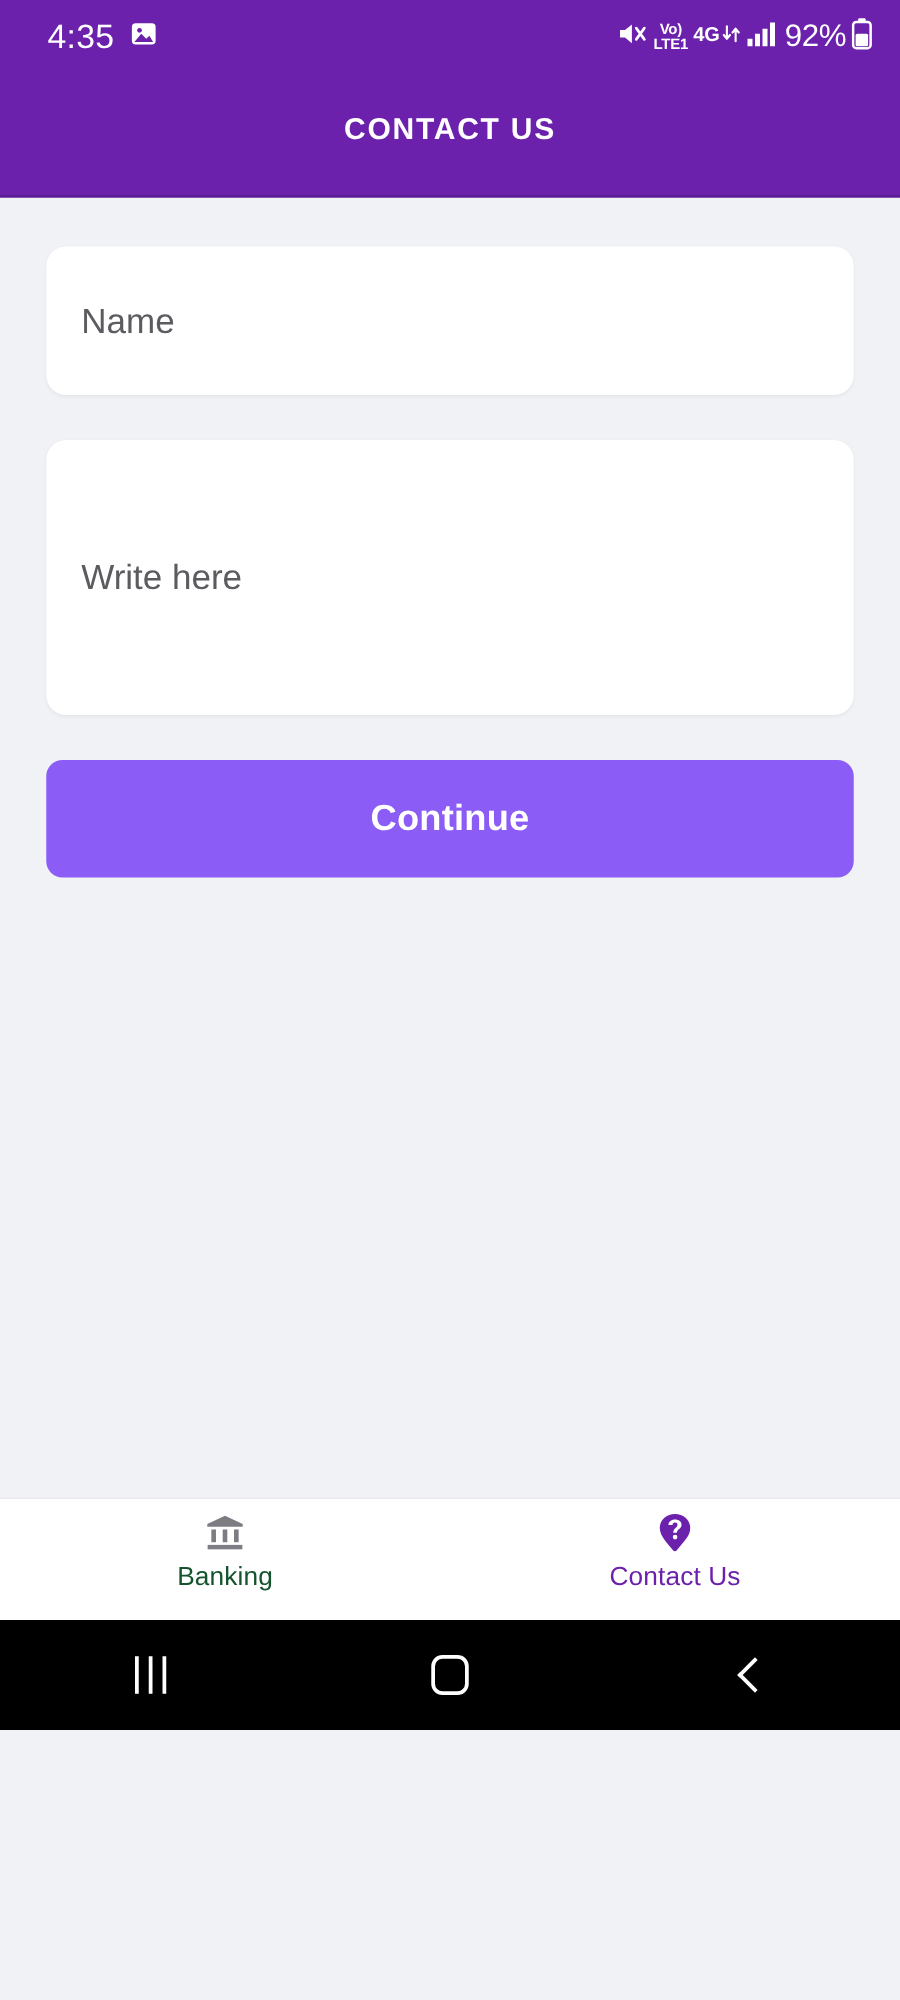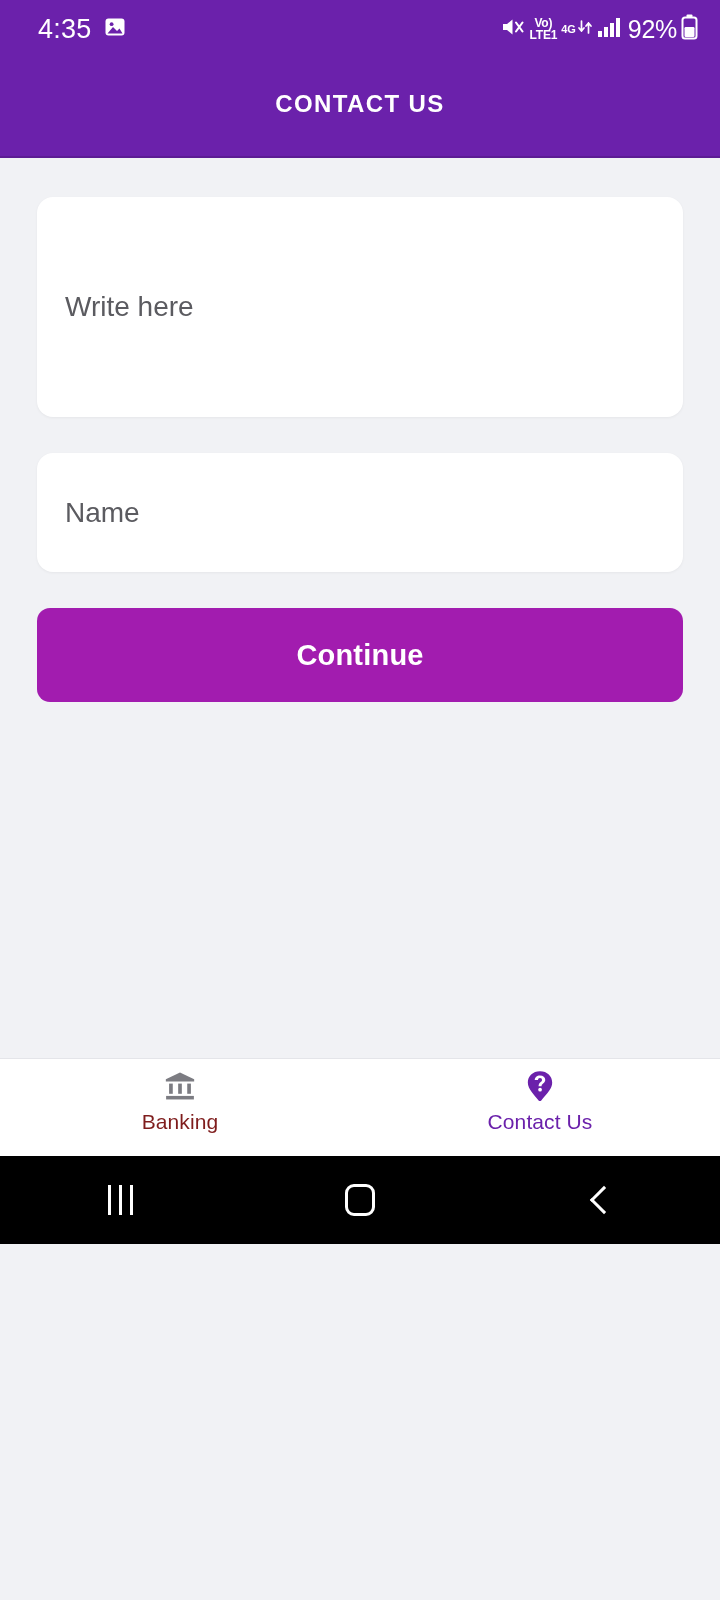--- a/index.html
+++ b/index.html
@@ -12,21 +12,21 @@
   }
 
   body {
     font-family: "Liberation Sans", sans-serif;
     background: #F1F2F5;
   }
 
   .phone {
     position: relative;
     width: 720px;
-    height: 1244px;
+    height: 1384px;
     background: #F1F2F5;
     display: flex;
     flex-direction: column;
   }
 
   
   .header {
     background: #6B21AB;
     height: 158px;
     flex: 0 0 158px;
@@ -80,21 +80,21 @@
     letter-spacing: -0.2px;
   }
 
   .fourg-stack {
     display: flex;
     align-items: center;
     gap: 1px;
   }
 
   .fourg-label {
-    font-size: 11px;
+    font-size: 16px;
     font-weight: 700;
     color: #fff;
     line-height: 1;
   }
 
   .header-title {
     position: absolute;
     left: 0;
     right: 0;
     top: 90px;
@@ -153,21 +153,21 @@
     resize: none;
     height: 40px;
     line-height: 40px;
     overflow: hidden;
   }
 
   .continue-btn {
     height: 94px;
     border: none;
     border-radius: 13px;
-    background: #a21caf;
+    background: #8b5cf6;
     color: #ffffff;
     font-family: "Liberation Sans", sans-serif;
     font-size: 29px;
     font-weight: 700;
     letter-spacing: 0.2px;
     cursor: pointer;
     width: 100%;
     display: block;
   }
 
@@ -196,21 +196,21 @@
 
   .nav-icon {
     height: 36px;
     display: flex;
     align-items: center;
     justify-content: center;
   }
 
   .nav-label {
     font-size: 21px;
-    color: #7f1d1d;
+    color: #14532d;
     letter-spacing: 0.1px;
     white-space: nowrap;
   }
 
   .nav-item.active .nav-label { color: #6B21AB; }
 
   
   .android-nav {
     flex: 0 0 88px;
     background: #000000;
@@ -316,26 +316,26 @@
           </svg>
         </span>
       </div>
     </div>
 
     <div class="header-title">CONTACT US</div>
   </div>
 
   <div class="content">
 
+    <div class="field-card name">
+      <input class="field-input" type="text" placeholder="Name" style="">
+    </div>
+
     <div class="field-card message">
       <textarea class="field-input" placeholder="Write here" style=""></textarea>
-    </div>
-
-    <div class="field-card name">
-      <input class="field-input" type="text" placeholder="Name" style="">
     </div>
 
     <button class="continue-btn">Continue</button>
 
     <div class="spacer"></div>
   </div>
 
   <div class="bottom-nav">
 
     <div class="nav-item">

